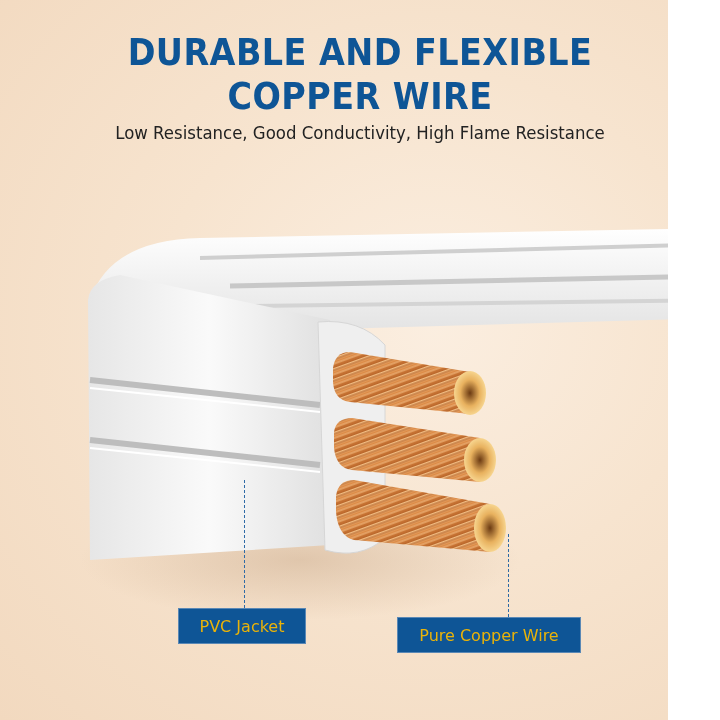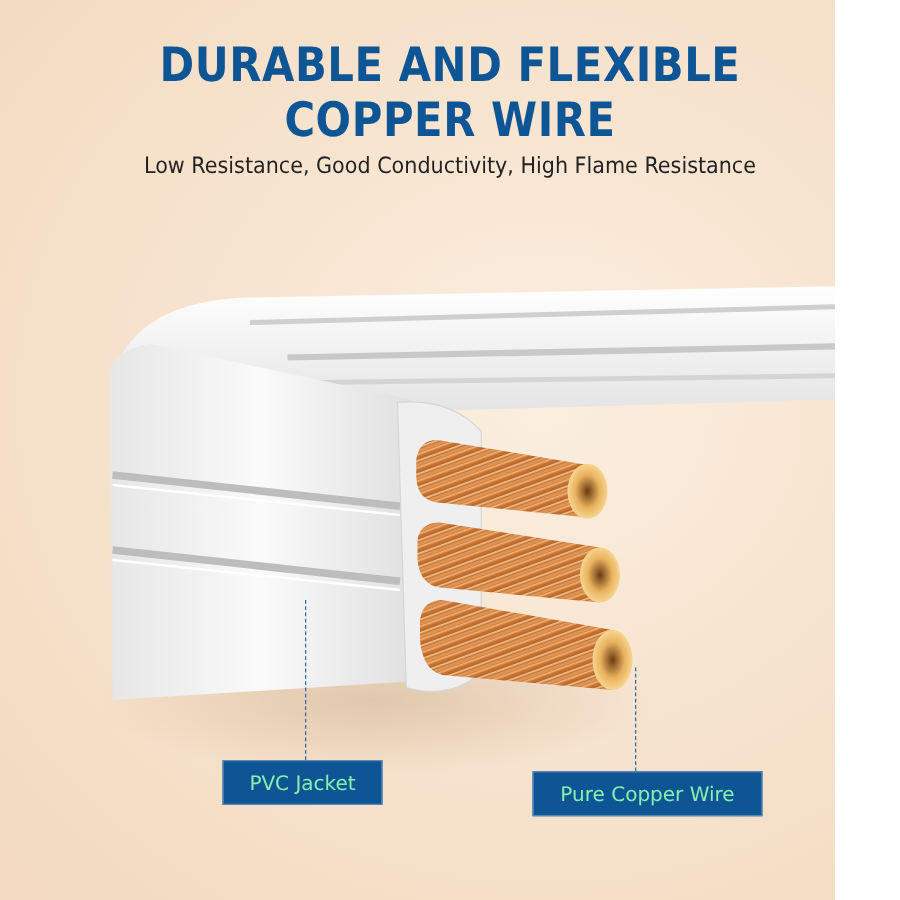--- a/index.html
+++ b/index.html
@@ -15,27 +15,27 @@
     letter-spacing: 0.5px; font-family: "DejaVu Sans", sans-serif;
     transform: scaleX(0.88); transform-origin: center;
   }
   .subtitle {
     position: absolute; left: 0; width: 720px; top: 122px; text-align: center;
     color: #222; font-size: 18px; font-family: "DejaVu Sans", sans-serif;
     transform: scaleX(0.92); transform-origin: center;
   }
   svg.art { position: absolute; left: 0; top: 0; }
   .tag {
-    position: absolute; background: #0e5596; color: #86efac;
+    position: absolute; background: #0e5596; color: #eab308;
     font-family: "DejaVu Sans", sans-serif; font-size: 16px;
     display: flex; align-items: center; justify-content: center;
     border: 1px solid #5a88b5;
   }
   .tag-pvc { left: 178px; top: 608px; width: 126px; height: 34px; }
-  .tag-copper { left: 426px; top: 617px; width: 182px; height: 34px; }
+  .tag-copper { left: 397px; top: 617px; width: 182px; height: 34px; }
   .leader { position: absolute; width: 0; border-left: 1.5px dashed #2e6aa6; }
   .leader-pvc { left: 244px; top: 480px; height: 128px; }
   .leader-copper { left: 508px; top: 534px; height: 83px; }
 </style>
 </head>
 <body>
 
 <div class="canvas">
 
   <div class="title">

